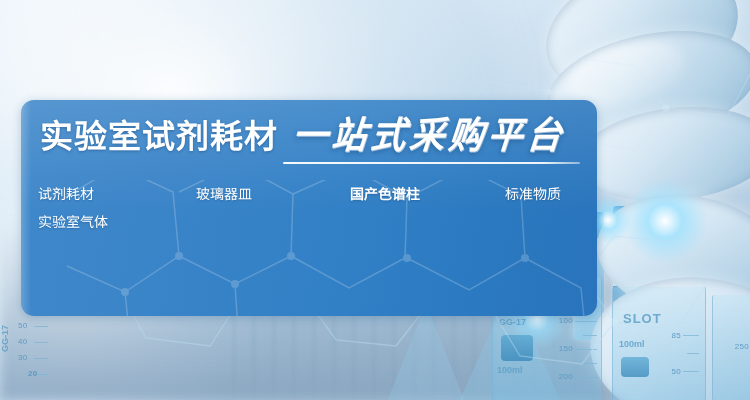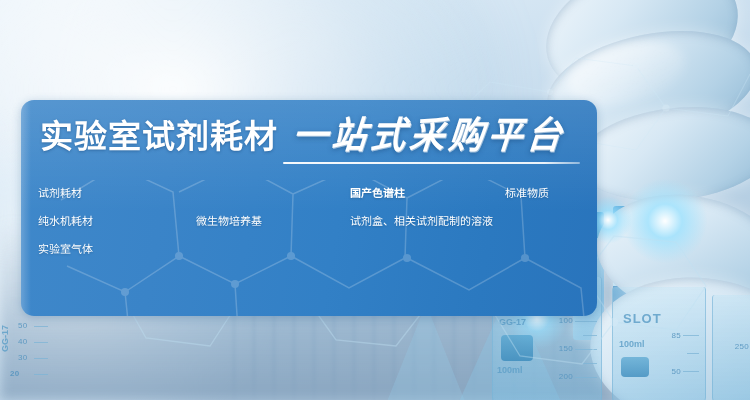--- a/index.html
+++ b/index.html
@@ -192,21 +192,21 @@
   }
   .headline-rule{
     position:absolute;left:262px;top:62px;width:297px;height:2px;
     background:linear-gradient(90deg, rgba(255,255,255,.95), rgba(255,255,255,.9) 88%, rgba(255,255,255,.45));
     border-radius:1px;
   }
 
   
   .cats{
     position:absolute;left:17px;top:80px;width:556px;
-    color:#ffffff;font-size:11px;line-height:28px;white-space:nowrap;
+    color:#ffffff;font-size:14px;line-height:28px;white-space:nowrap;
     font-family:"DejaVu Sans","Liberation Sans",sans-serif;
     text-shadow:0 1px 2px rgba(20,70,118,.4);
   }
   .cat-row{position:relative;height:28px;}
   .cat{position:absolute;top:0;}
   .col1{left:0px;}
   .col2{left:158px;}
   .col3{left:312px;font-weight:bold;}
   .col4{left:467px;}
   .catwide{left:312px;}
@@ -287,21 +287,21 @@
     </div>
 
     <div style="position:absolute;left:0px;bottom:-4px;width:62px;height:110px;">
       <div class="grad" style="left:34px;top:32px;width:14px;"></div>
       <div class="grad" style="left:34px;top:48px;width:14px;"></div>
       <div class="grad" style="left:34px;top:64px;width:14px;"></div>
       <div class="grad" style="left:34px;top:80px;width:14px;"></div>
       <div class="grad-lbl" style="left:18px;top:27px;">50</div>
       <div class="grad-lbl" style="left:18px;top:43px;">40</div>
       <div class="grad-lbl" style="left:18px;top:59px;">30</div>
-      <div class="grad-lbl" style="left:10px;top:75px;font-weight:bold;">20</div>
+      <div class="grad-lbl" style="left:28px;top:75px;font-weight:bold;">20</div>
       <div class="glass-lbl" style="left:0px;top:58px;transform:rotate(-90deg);transform-origin:left top;">GG-17</div>
     </div>
   </div>
 
   <svg class="hexnet" viewBox="0 0 750 250" preserveAspectRatio="none">
     <g fill="none" stroke="#bfe0f2" stroke-width="1.3">
       <polyline points="300,60 340,20 400,28 430,78 396,122 336,112"></polyline>
       <polyline points="430,78 492,70 524,116 492,160 430,152 400,118"></polyline>
       <polyline points="336,112 300,158 240,150 212,106 246,62 300,60"></polyline>
       <polyline points="492,160 520,206 582,214 614,172 584,126 524,116"></polyline>
@@ -366,29 +366,25 @@
       <div class="headline">
         <span class="headline-main">实验室试剂耗材</span>
         <span class="headline-brush">一站式采购平台</span>
       </div>
       <div class="headline-rule"></div>
 
       <div class="cats">
 
         <div class="cat-row">
           <span class="cat col1">试剂耗材</span>
+          <span class="cat col2">玻璃器皿</span>
           <span class="cat col3">国产色谱柱</span>
           <span class="cat col4">标准物质</span>
         </div>
 
-        <div class="cat-row">
-          <span class="cat col1">纯水机耗材</span>
-          <span class="cat col2">微生物培养基</span>
-          <span class="cat catwide">试剂盒、相关试剂配制的溶液</span>
-        </div>
 
         <div class="cat-row">
           <span class="cat col1">实验室气体</span>
         </div>
 
       </div>
     </div>
   </div>
 </div>
 

